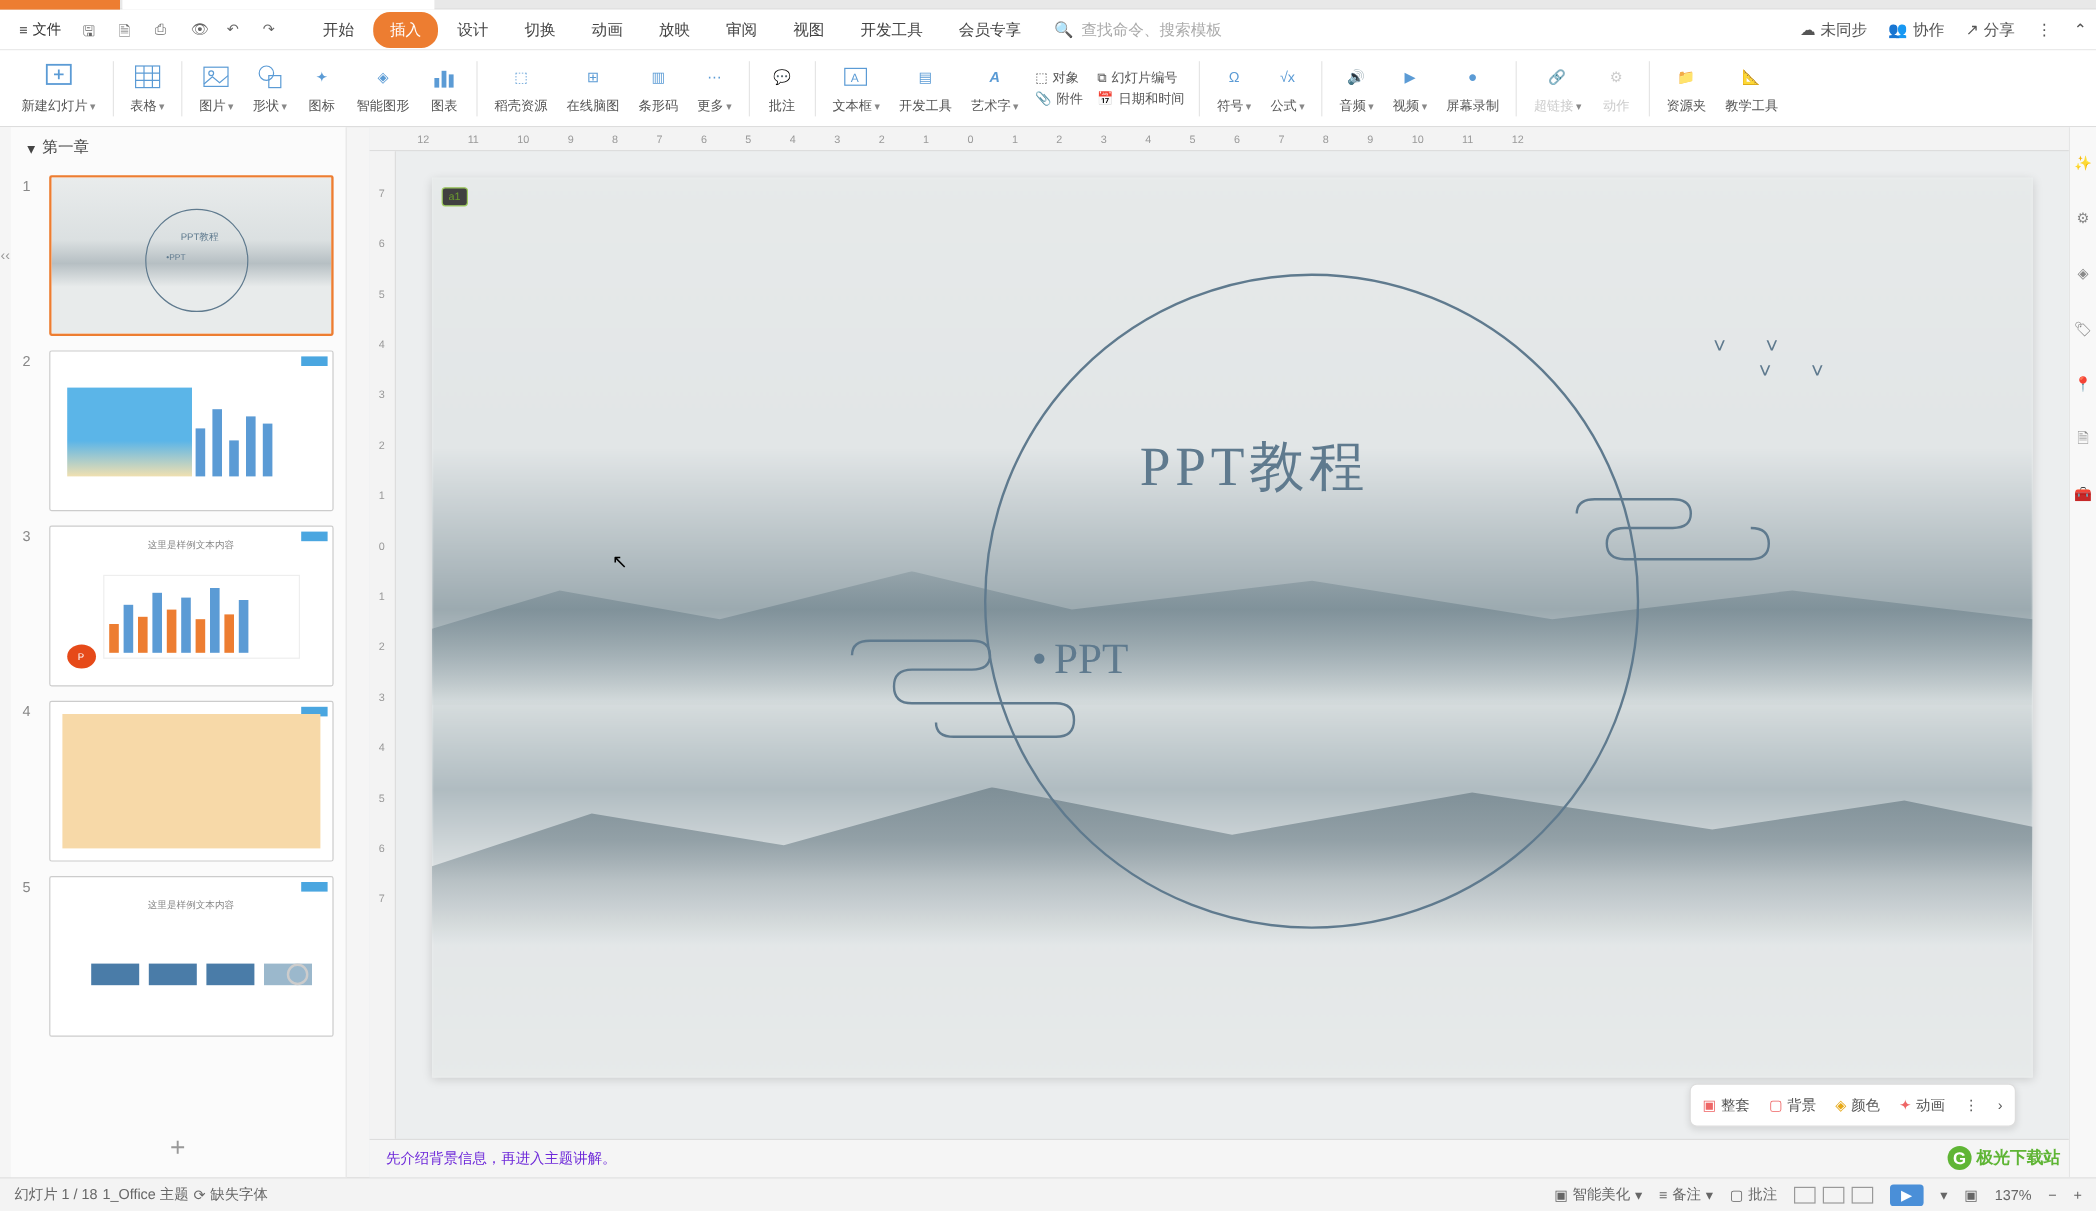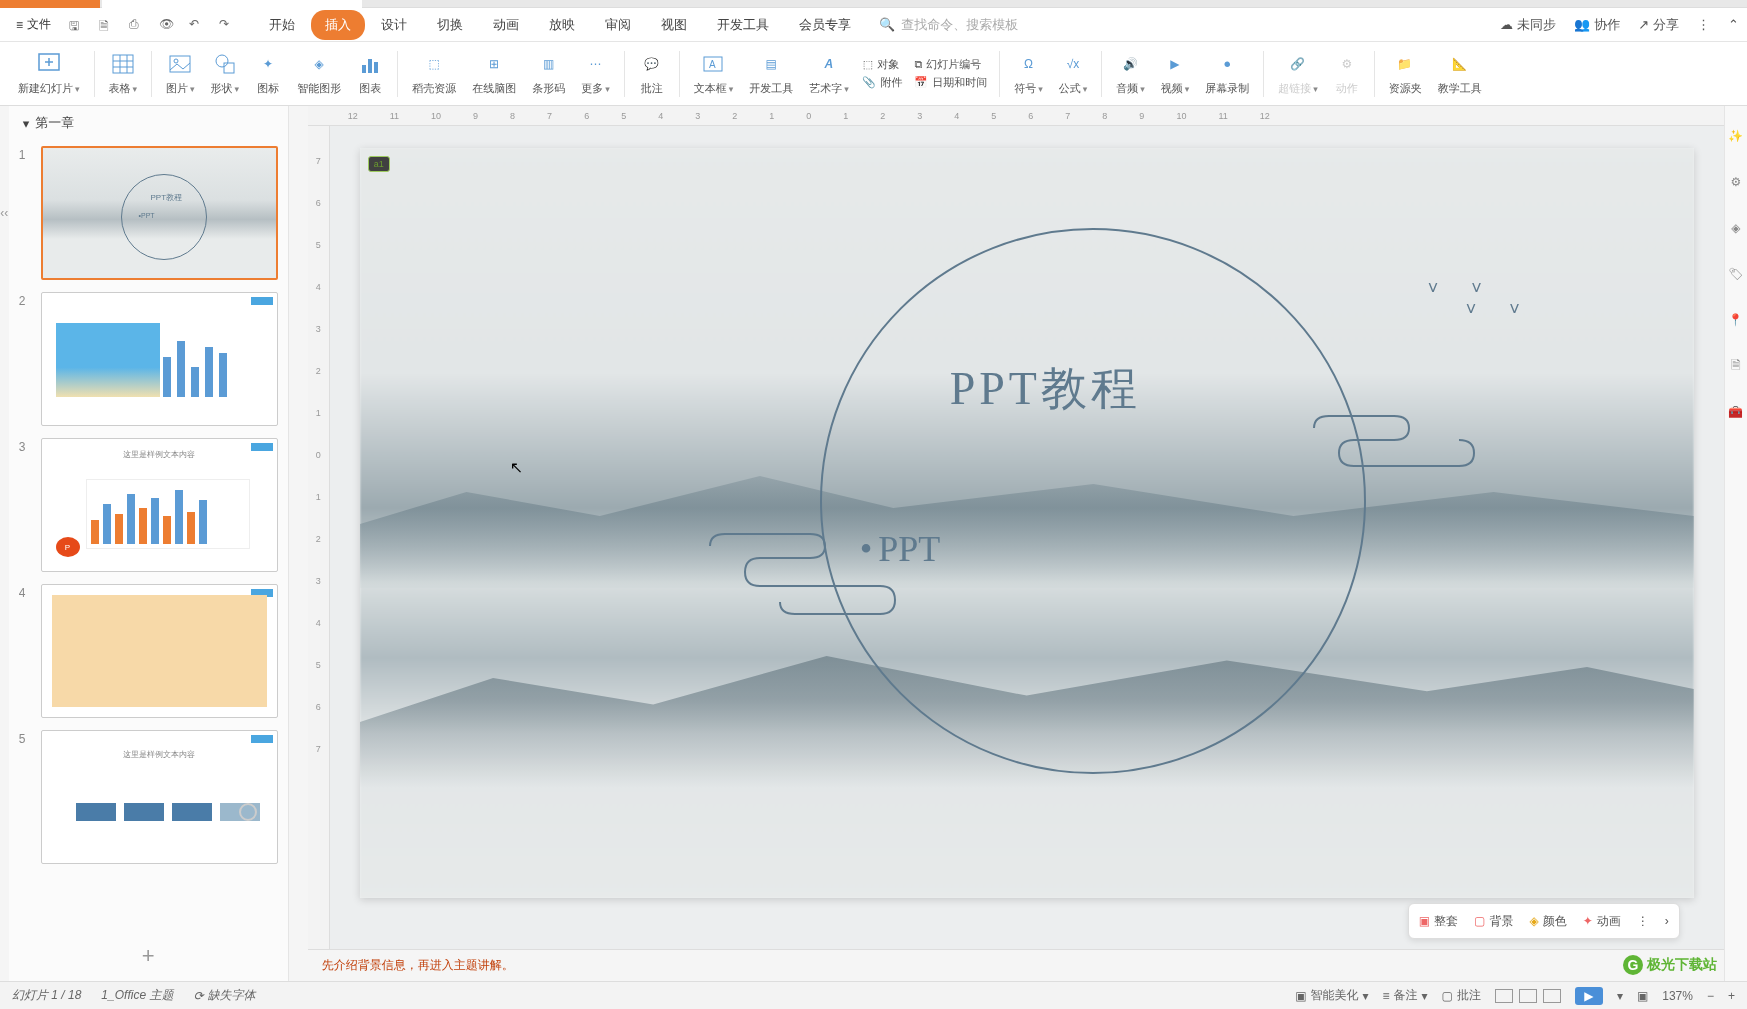--- a/index.html
+++ b/index.html
@@ -89,29 +89,29 @@
 .cloud-svg { stroke: #5f7a8e; stroke-width: 2; fill: none; }
 .birds { position: absolute; right: 160px; top: 130px; color: #5f7a8e; font-size: 18px; letter-spacing: 14px; }
 .comment-marker { position: absolute; left: 8px; top: 8px; width: 22px; height: 16px; background: #404040; border: 1px solid #9ecb5f; border-radius: 3px; font-size: 9px; color: #6a9a2e; display: flex; align-items: center; justify-content: center; }
 .cursor-arrow { position: absolute; left: 150px; top: 310px; font-size: 16px; color: #000; }
 
 
 .float-toolbar { position: absolute; right: 44px; bottom: 10px; height: 36px; background: #fff; border: 1px solid #ddd; border-radius: 6px; box-shadow: 0 2px 6px rgba(0,0,0,0.1); display: flex; align-items: center; padding: 0 10px; gap: 16px; font-size: 12px; color: #555; }
 .float-toolbar .fbtn { display: flex; align-items: center; gap: 4px; cursor: pointer; }
 
 
-.notes { height: 32px; background: #f5f5f5; border-top: 1px solid #ddd; display: flex; align-items: center; padding: 0 14px; font-size: 12px; color: #c2410c; }
+.notes { height: 32px; background: #f5f5f5; border-top: 1px solid #ddd; display: flex; align-items: center; padding: 0 14px; font-size: 12px; color: #6d28d9; }
 
 
 .rightrail { width: 42px; background: #f8f8f8; border-left: 1px solid #e5e5e5; display: flex; flex-direction: column; align-items: center; padding-top: 20px; gap: 26px; color: #888; }
 .rightrail .ricon { width: 20px; height: 20px; cursor: pointer; display: flex; align-items: center; justify-content: center; }
 
 
 .statusbar { height: 28px; background: #f3f3f3; border-top: 1px solid #ddd; display: flex; align-items: center; padding: 0 12px; font-size: 12px; color: #666; }
-.statusbar .sb-left { display: flex; gap: 20px; align-items: center; font-style: italic; }
+.statusbar .sb-left { display: flex; gap: 4px; align-items: center; }
 .statusbar .sb-right { margin-left: auto; display: flex; gap: 14px; align-items: center; }
 .statusbar .sb-btn { cursor: pointer; display: flex; align-items: center; gap: 4px; }
 .statusbar .view-icons { display: flex; gap: 6px; }
 .statusbar .view-icons div { width: 18px; height: 14px; border: 1px solid #999; cursor: pointer; }
 .statusbar .play-btn { width: 28px; height: 18px; background: #4a8fd8; border-radius: 3px; color: #fff; display: flex; align-items: center; justify-content: center; cursor: pointer; }
 .watermark { position: absolute; right: 30px; bottom: 34px; font-size: 14px; color: #5fb535; font-weight: bold; display: flex; align-items: center; gap: 4px; }
 
 svg { display: block; }
 </style>
 </head>

